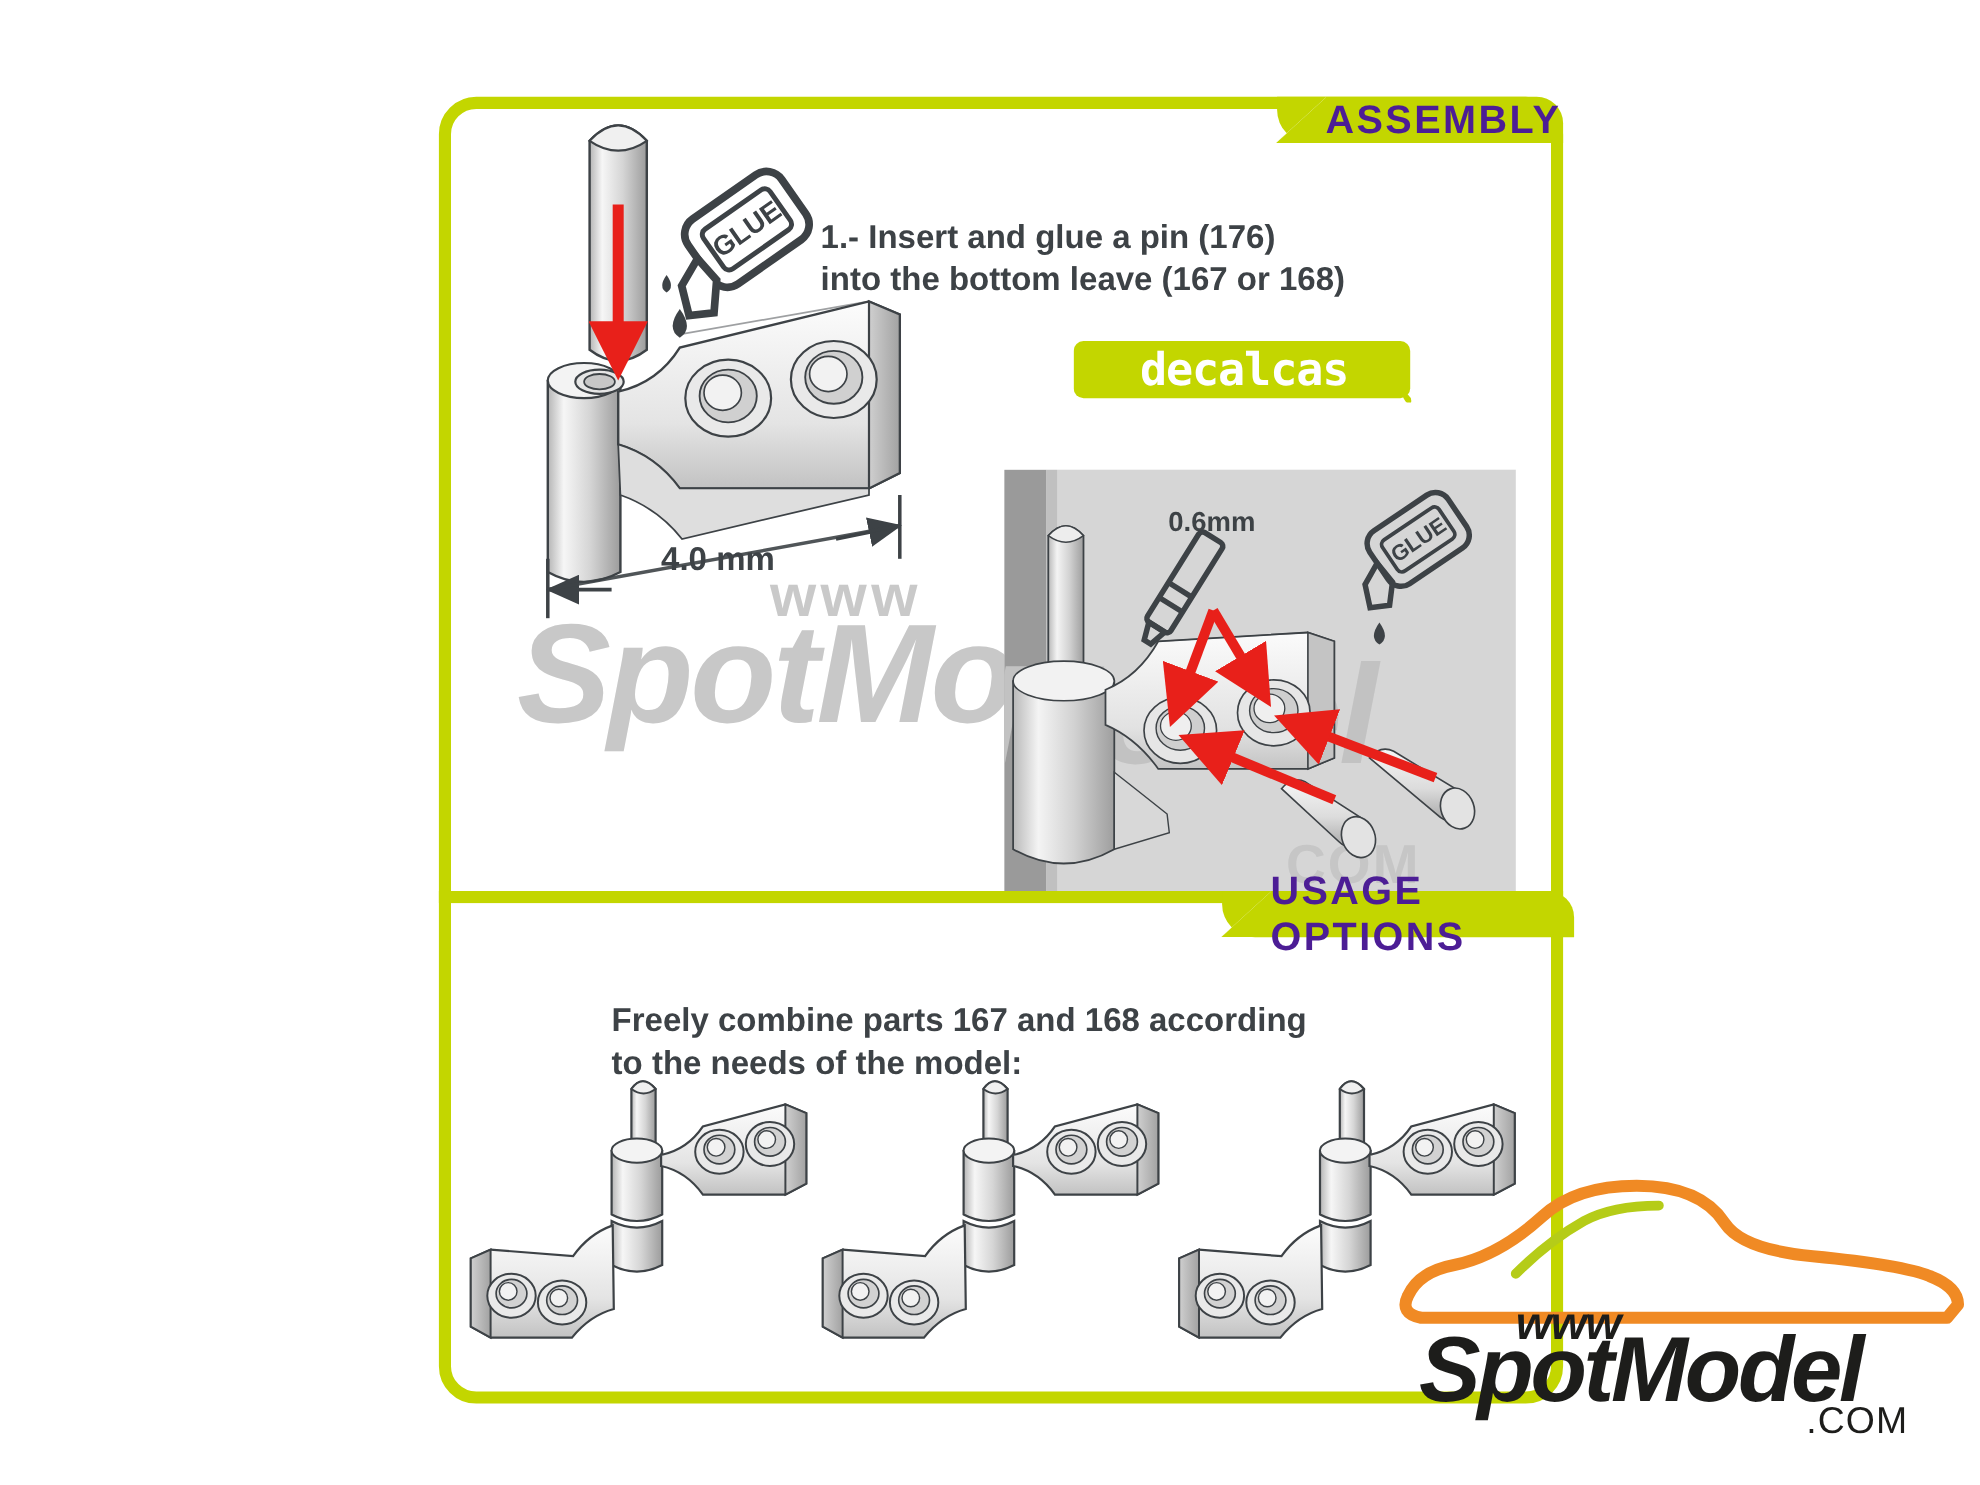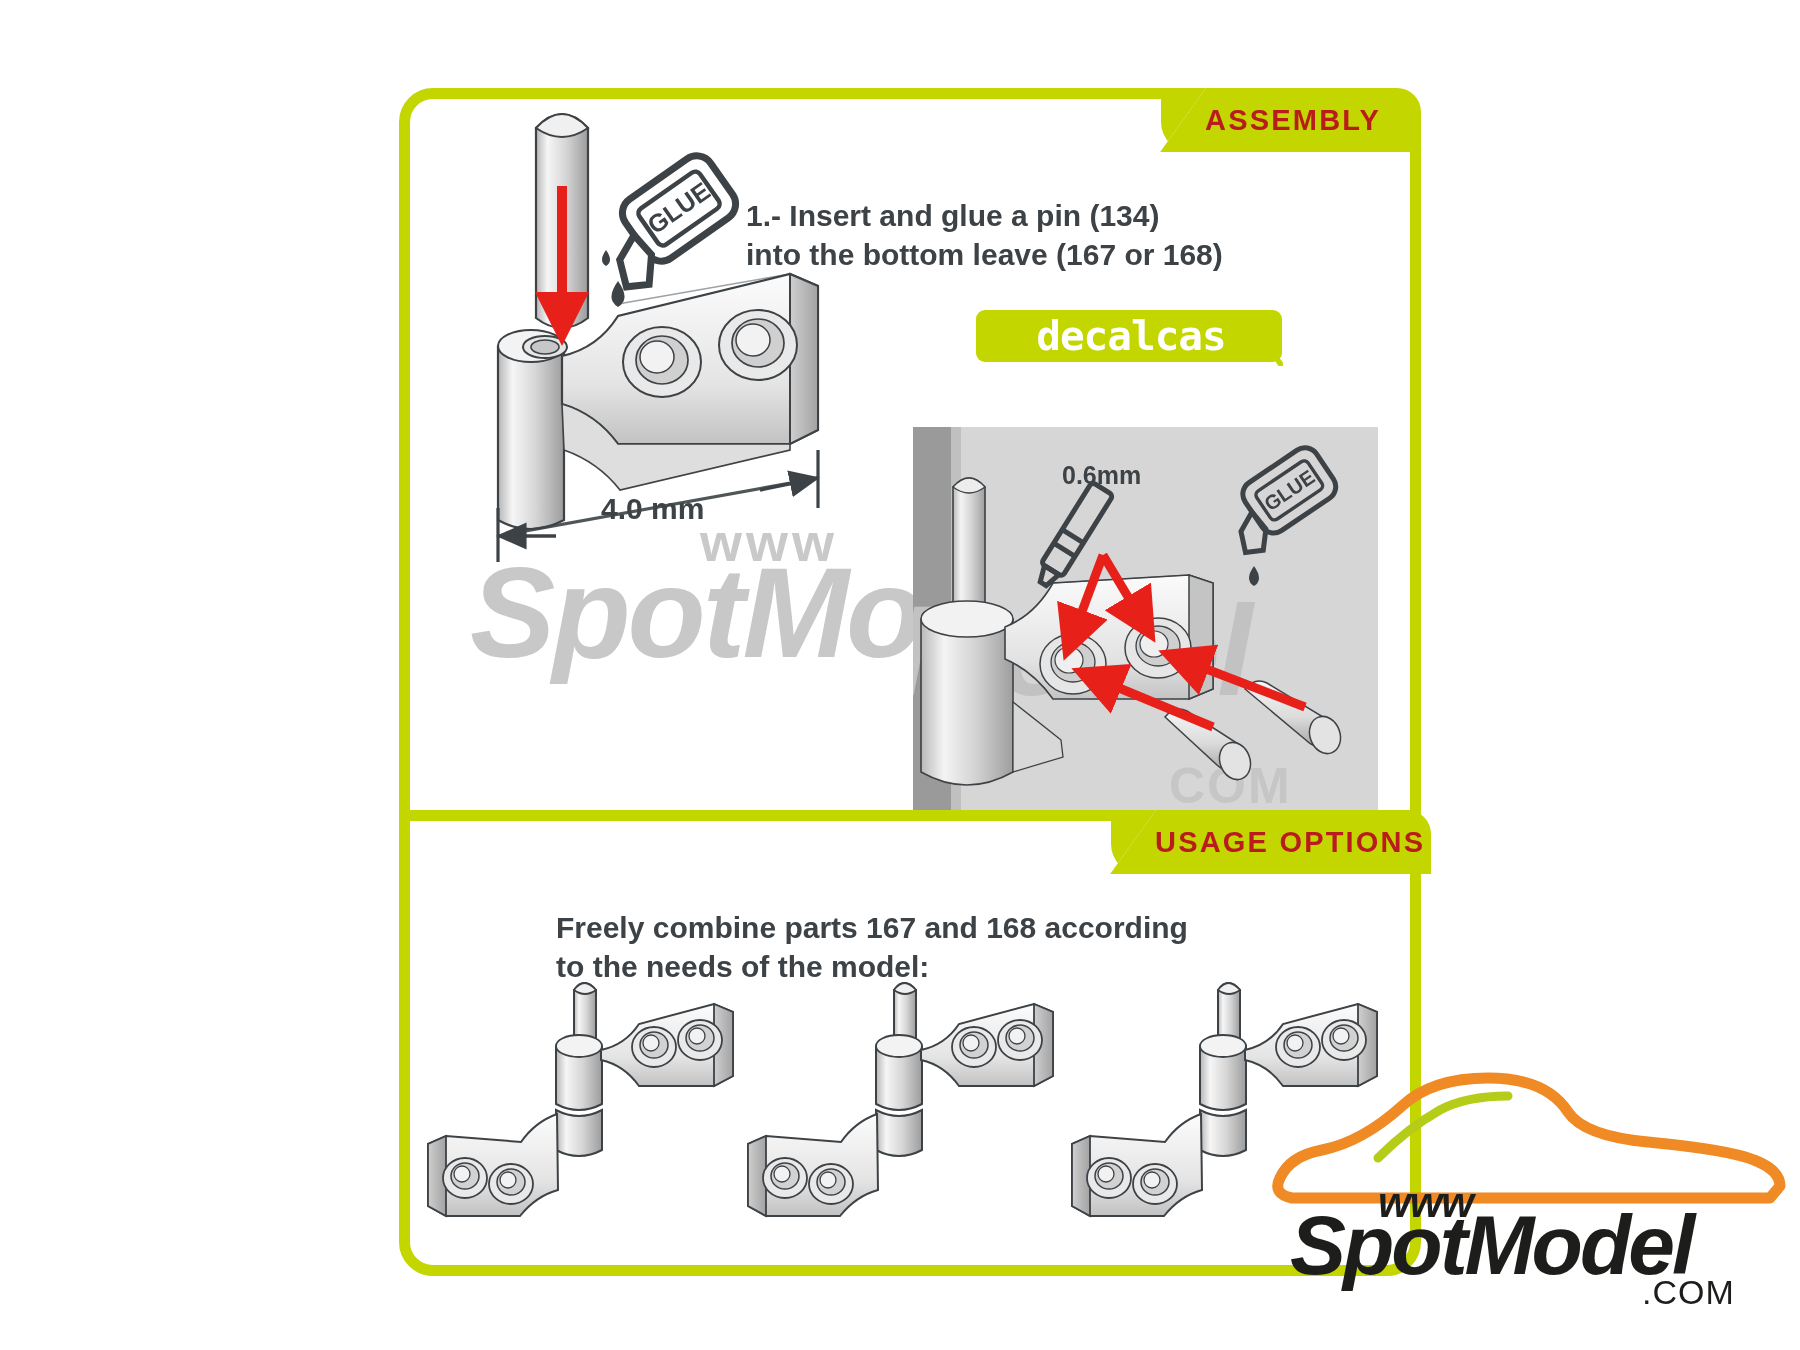--- a/index.html
+++ b/index.html
@@ -28,24 +28,24 @@
     position:absolute;
     left:399px;top:810px;
     width:1022px;height:11px;
     background:var(--green,#c3d600);
     z-index:5;
   }
 
   
   .banner{
     position:absolute;
-    height:64px;
+    height:42px;
     background:var(--green,#c3d600);
-    color:#b91c1c;
-    font-size:29px;
+    color:#4c1d95;
+    font-size:36px;
     font-weight:bold;
     letter-spacing:2.2px;
     display:flex;
     align-items:center;
     justify-content:flex-start;
     padding-left:44px;
     box-sizing:border-box;
     z-index:6;
     border-top-right-radius:24px;
     border-bottom-left-radius:30px;
@@ -441,21 +441,21 @@
 
   <div class="banner" id="banner-assembly">
     <div class="notch"></div>
     <span>ASSEMBLY</span>
   </div>
   <div class="banner" id="banner-usage">
     <div class="notch"></div>
     <span>USAGE OPTIONS</span>
   </div>
 
-  <div class="instr" id="instr-step1">1.- Insert and glue a pin (134)
+  <div class="instr" id="instr-step1">1.- Insert and glue a pin (176)
 into the bottom leave (167 or 168)</div>
   <div class="instr" id="instr-usage">Freely combine parts 167 and 168 according
 to the needs of the model:</div>
 
   <div class="dimlabel" id="label-40mm">4.0 mm</div>
   <div id="label-06mm">0.6mm</div>
 
   <div id="decalcas-logo">
     <svg viewBox="0 0 310 60" width="310" height="60">
       <rect x="0" y="4" width="306" height="52" rx="9" fill="#c3d600"></rect>

